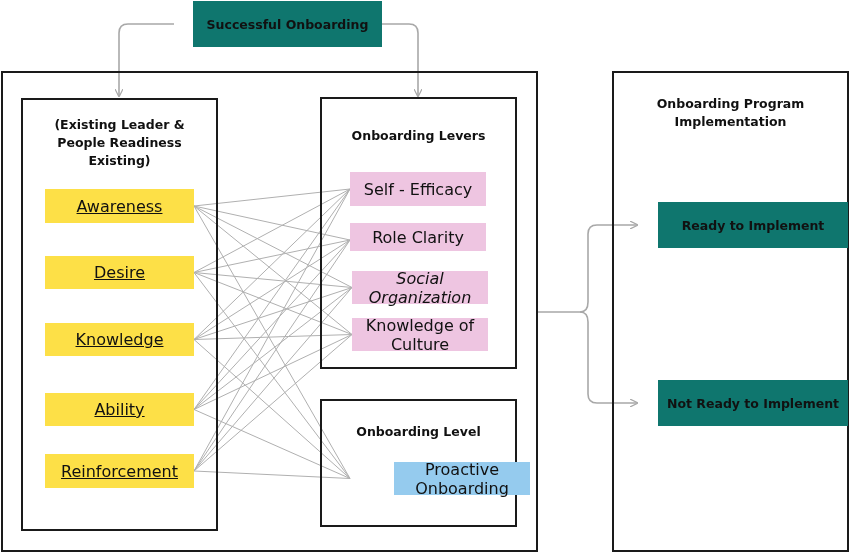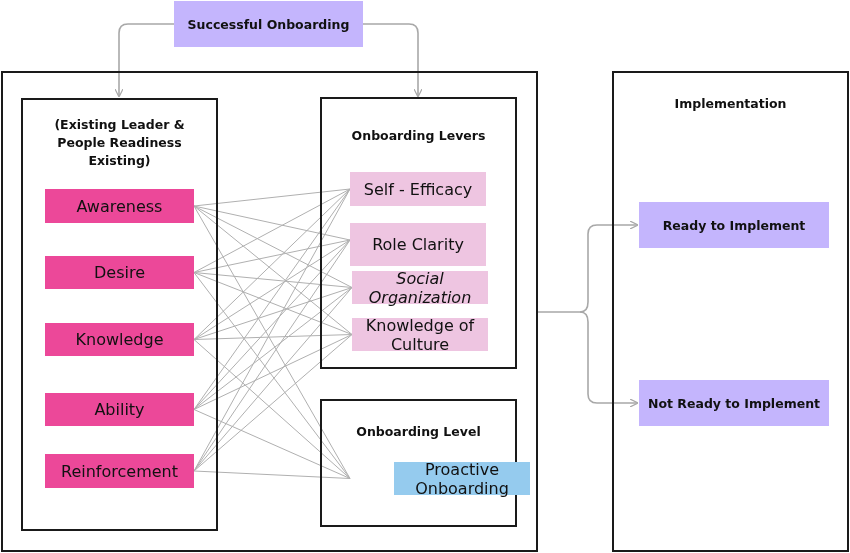--- a/index.html
+++ b/index.html
@@ -3,24 +3,24 @@
   <meta charset="utf-8">
   <style>
     html, body { margin: 0; padding: 0; background: #ffffff; }
     body { width: 850px; height: 553px; position: relative; overflow: hidden;
            font-family: "DejaVu Sans", "Liberation Sans", sans-serif; color: #111; }
     .abs { position: absolute; box-sizing: border-box; }
     .frame { border: 2px solid #1a1a1a; background: transparent; }
     .title { position: absolute; text-align: center; font-weight: bold; font-size: 12.5px; line-height: 18px; color: #111; }
     .node { position: absolute; box-sizing: border-box; display: flex; align-items: center; justify-content: center;
             text-align: center; font-size: 16px; color: #111; }
-    .green { background: #ec4899; }
+    .green { background: #fde047; text-decoration: underline; }
     .pink  { background: #eec5e1; }
     .blue  { background: #95cbee; }
-    .amber { background: #c4b5fd; font-weight: bold; font-size: 12.5px; }
+    .amber { background: #0f766e; font-weight: bold; font-size: 12.5px; margin-left: 19px; }
     svg.lines { position: absolute; left: 0; top: 0; }
   </style>
 </head>
 <body>
 
 <svg class="lines" width="850" height="553">
   <defs>
     <marker id="arrow" markerWidth="8" markerHeight="8" refX="7" refY="4" orient="auto" markerUnits="userSpaceOnUse">
       <path d="M0,0 L8,4 L0,8" fill="none" stroke="#a8a8a8" stroke-width="1.2"></path>
     </marker>
@@ -87,38 +87,39 @@
   </div>
 <div class="node green" style="left:45px; top:454px; width:149px; height:34px;">
   <span>Reinforcement</span>
   </div>
 
 <div class="abs frame" style="left:320px; top:97px; width:197px; height:272px;"></div>
 <div class="title" style="left:320px; top:127px; width:197px;">Onboarding Levers</div>
 <div class="node pink" style="left:350px; top:172px; width:136px; height:34px;">
   <span>Self - Efficacy</span>
   </div>
-<div class="node pink" style="left:350px; top:223px; width:136px; height:43px;">
+<div class="node pink" style="left:350px; top:223px; width:136px; height:28px;">
   <span>Role Clarity</span>
   </div>
 <div class="node pink" style="left:352px; top:271px; width:136px; height:33px;font-style:italic;">
   <span>Social Organization</span>
   </div>
 <div class="node pink" style="left:352px; top:318px; width:136px; height:33px;">
   <span>Knowledge of Culture</span>
   </div>
 
 <div class="abs frame" style="left:320px; top:399px; width:197px; height:128px;"></div>
 <div class="title" style="left:320px; top:423px; width:197px;">Onboarding Level</div>
 <div class="node blue" style="left:350px; top:462px; width:136px; height:33px;margin-left:44px;">
   <span>Proactive Onboarding</span>
   </div>
 
 <div class="abs frame" style="left:612px; top:71px; width:237px; height:481px;"></div>
 <div class="title" style="left:612px; top:95px; width:237px;">
+  <div>Onboarding Program</div>
   <div>Implementation</div>
 </div>
 <div class="node amber" style="left:639px; top:202px; width:190px; height:46px;">
   <span>Ready to Implement</span>
   </div>
 <div class="node amber" style="left:639px; top:380px; width:190px; height:46px;">
   <span>Not Ready to Implement</span>
   </div>
 
 </body></html>

